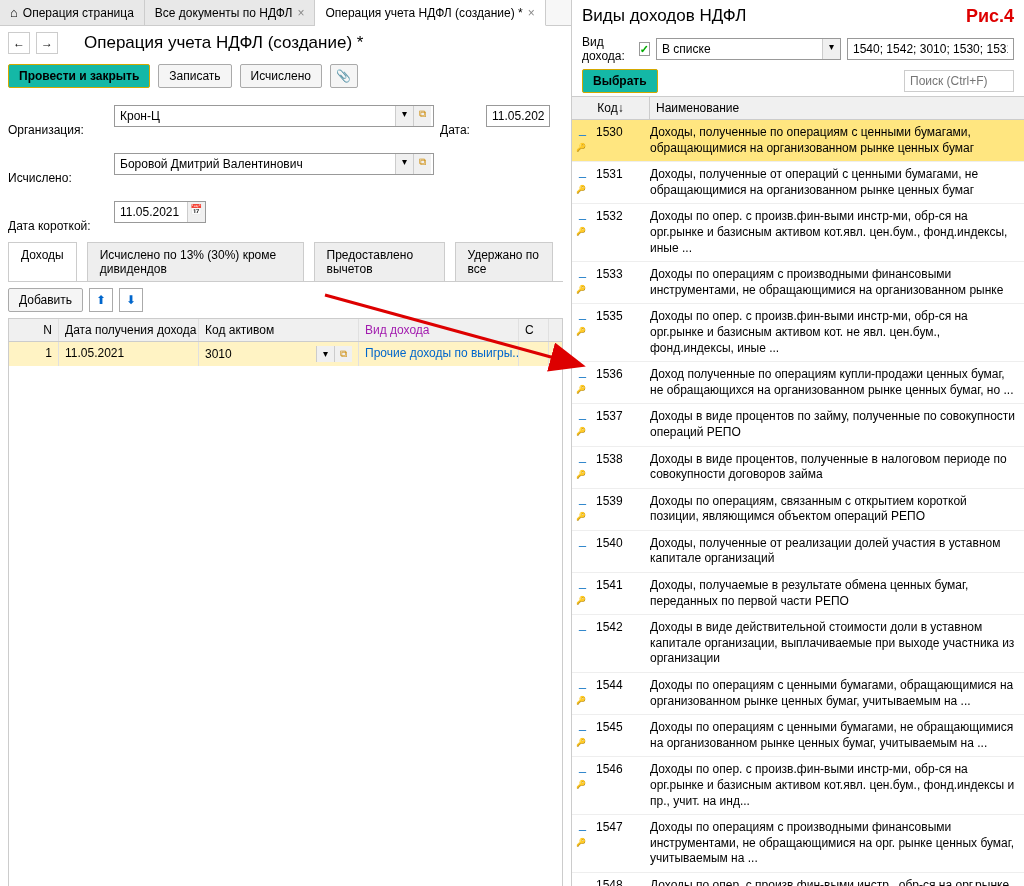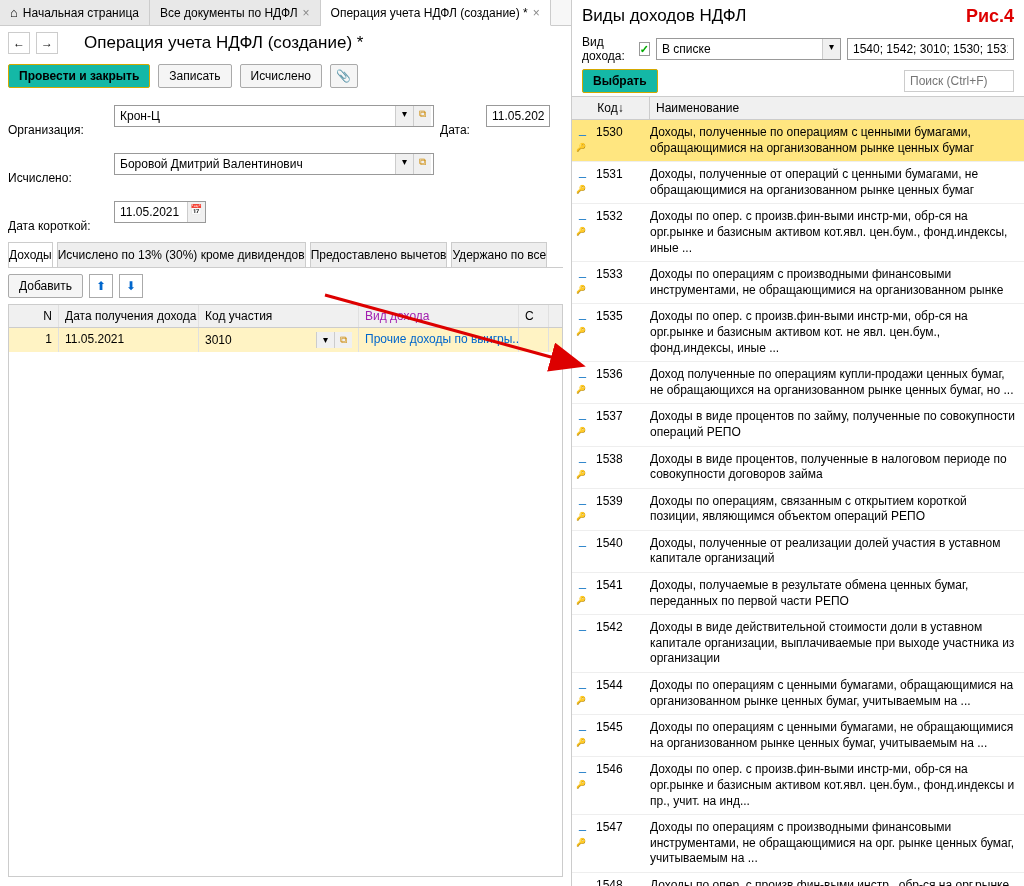--- a/index.html
+++ b/index.html
@@ -16,21 +16,21 @@
   .btn { border: 1px solid #aaa; padding: 4px 10px; background: #f5f5f5; cursor: pointer; border-radius: 2px; }
   .btn.primary { background: #14b8a6; border-color: #d4a800; font-weight: bold; }
   .btn.icon { width: 28px; padding: 4px 0; text-align: center; }
   .form-row { display: flex; align-items: center; padding: 3px 8px; gap: 6px; }
   .form-label { width: 100px; margin-top: 28px; }
   .form-label.short { width: 40px; }
   .input-group { display: flex; border: 1px solid #999; }
   .input { border: none; padding: 3px 5px; outline: none; }
   .input-btn { width: 18px; background: #f0f0f0; border-left: 1px solid #ccc; text-align: center; font-size: 10px; line-height: 16px; cursor: pointer; }
   .sub-tabs { display: flex; border-bottom: 1px solid #ccc; margin: 6px 8px 0 8px; }
-  .sub-tab { padding: 5px 0; background: #eee; border: 1px solid #ccc; margin-right: 4px; cursor: pointer; border-bottom: none; }
+  .sub-tab { padding: 5px 12px; background: #eee; border: 1px solid #ccc; margin-right: 10px; cursor: pointer; border-bottom: none; }
   .sub-tab.active { background: #fff; }
   .grid-toolbar { display: flex; gap: 6px; padding: 6px 8px; }
   .sq-btn { width: 24px; height: 24px; border: 1px solid #aaa; background: #fff; text-align: center; line-height: 22px; cursor: pointer; }
   .grid { margin: 0 8px; border: 1px solid #ccc; }
   .grid-header, .grid-row { display: flex; }
   .grid-header { background: #f0f0f0; border-bottom: 1px solid #ccc; }
   .grid-cell { padding: 4px 6px; border-right: 1px solid #e0e0e0; overflow: hidden; white-space: nowrap; }
   .col-n { width: 50px; text-align: right; }
   .col-date { width: 140px; }
   .col-code { width: 160px; display: flex; align-items: center; }
@@ -64,21 +64,21 @@
   .clip-icon::before { content: "📎"; font-size: 12px; }
   .link-icon::before { content: "⧉"; font-size: 10px; color: #c80; }
 </style>
 </head>
 <body>
 
 <div style="width:571px;">
   <div class="tabs">
       <div class="tab">
         <span class="home-icon">⌂</span>
-        <span>Начальная страница</span>
+        <span>Операция страница</span>
       </div>
       <div class="tab">
         <span>Все документы по НДФЛ</span>
         <span class="close">×</span>
       </div>
       <div class="tab active">
         <span>Операция учета НДФЛ (создание) *</span>
         <span class="close">×</span>
       </div>
     </div>
@@ -136,21 +136,21 @@
   <div class="grid-toolbar">
     <button class="btn">Добавить</button>
     <div class="sq-btn" style="color:#06c;">⬆</div>
     <div class="sq-btn" style="color:#06c;">⬇</div>
   </div>
 
   <div class="grid">
     <div class="grid-header">
       <div class="grid-cell col-n">N</div>
       <div class="grid-cell col-date">Дата получения дохода</div>
-      <div class="grid-cell col-code">Код участия</div>
+      <div class="grid-cell col-code">Код активом</div>
       <div class="grid-cell col-type" style="color:#a21caf;">Вид дохода</div>
       <div class="grid-cell col-last">С</div>
     </div>
     <div class="grid-body">
         <div class="grid-row active">
           <div class="grid-cell col-n">1</div>
           <div class="grid-cell col-date">11.05.2021</div>
           <div class="grid-cell col-code">
             <span style="flex:1">3010</span>
             <span class="input-btn">▾</span>

